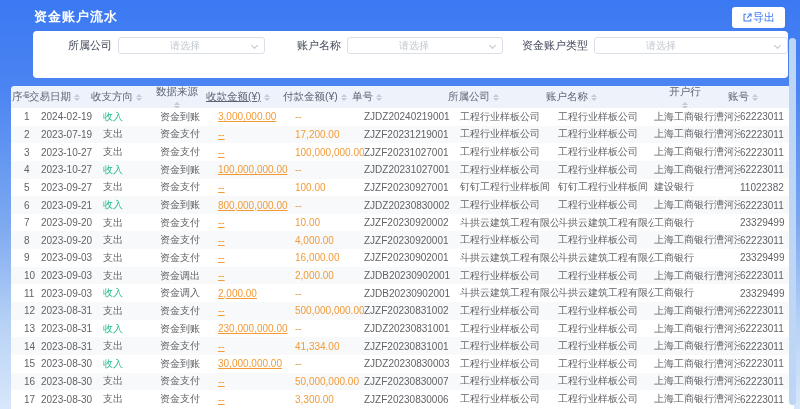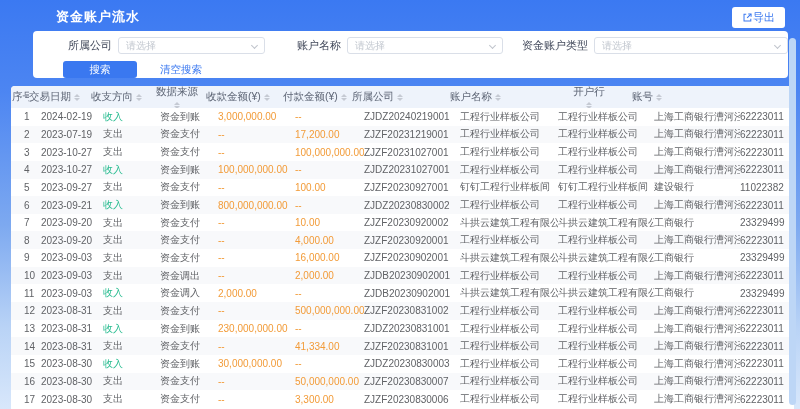--- a/index.html
+++ b/index.html
@@ -5,21 +5,21 @@
   * { margin:0; padding:0; box-sizing:border-box; }
   html,body { width:800px; height:409px; overflow:hidden; }
   body {
     font-family:"Liberation Sans","DejaVu Sans",sans-serif;
     background:linear-gradient(180deg,#3b79f2 0%,#4c85f2 22%,#7da9f0 55%,#b9d3f6 80%,#d8e7fb 100%);
     position:relative; color:#606266;
   }
 
   
   .topbar { position:absolute; top:0; left:0; width:100%; height:30px; }
-  .page-title { position:absolute; left:56px; top:8px; font-size:13px; font-weight:bold; color:#ffffff; letter-spacing:1px; }
+  .page-title { position:absolute; left:34px; top:8px; font-size:13px; font-weight:bold; color:#ffffff; letter-spacing:1px; }
   .export-btn {
     position:absolute; right:15px; top:7px; height:21px; padding:0 10px;
     background:#ffffff; border:none; border-radius:3px; cursor:pointer;
     display:flex; align-items:center; 
     font-size:11px; color:#3a78f0; font-family:inherit;
   }
   .export-btn svg { display:block; }
 
   
   .filter-card {
@@ -32,21 +32,21 @@
   .field:nth-child(2) { margin-left:32px; }
   .field:nth-child(3) { margin-left:19px; }
   .field .flabel { font-size:11px; color:#41485a; margin-right:6px; white-space:nowrap; }
   .select {
     position:relative; height:17px; border:1px solid #dadfe8; border-radius:3px;
     background:#fff; display:flex; align-items:center; padding:0 18px 0 7px; cursor:pointer;
   }
   .field:nth-child(1) .select { width:147px; }
   .field:nth-child(2) .select { width:156px; }
   .field:nth-child(3) .select { width:194px; }
-  .placeholder { font-size:10px; color:#c2c7cf; white-space:nowrap; overflow:hidden; }
+  .placeholder { font-size:10px; color:#c2c7cf; white-space:nowrap; overflow:hidden;margin-left:44px; }
   .caret {
     position:absolute; right:7px; top:5px; width:5px; height:5px;
     border-right:1.2px solid #c0c4cc; border-bottom:1.2px solid #c0c4cc;
     transform:rotate(45deg);
   }
   .btn-row { display:flex; align-items:center; margin-top:7px; margin-left:30px; }
   .search-btn {
     width:74px; height:17px; background:#3a78f0; color:#fff; border:none; border-radius:3px;
     font-size:10.5px; cursor:pointer; font-family:inherit; line-height:17px;
   }
@@ -70,21 +70,21 @@
   }
   .tbody { }
   .tr { display:flex; align-items:center; height:17.65px; padding-left:13px; overflow:hidden; }
   .tr:nth-child(even) { background:#f8f9fb; }
   .td { font-size:10px; color:#606266; white-space:nowrap; overflow:hidden; flex:none; padding-right:6px; }
 
   .col-no      { width:17px; }
   .col-date    { width:62px; }
   .col-direction { width:57px; }
   .col-source  { width:58px;flex-direction:column; }
-  .col-receive { width:77px; }
+  .col-receive { width:77px;text-decoration:underline; }
   .col-pay     { width:69px; }
   .col-order   { width:96px; }
   .col-company { width:98px; }
   .col-account { width:96px; }
   .col-bank    { width:86px;flex-direction:column; }
   .col-number  { width:64px; }
 
   .td.income  { color:#2cbd92; }
   .td.amount  { color:#f29b38; }
 
@@ -133,24 +133,20 @@
         </div>
       </div>
       <div class="field">
         <span class="flabel">资金账户类型</span>
         <div class="select">
           <span class="placeholder">请选择</span>
           <span class="caret"></span>
         </div>
       </div>
     </div>
-  <div class="btn-row">
-    <button class="search-btn">搜索</button>
-    <button class="clear-btn">清空搜索</button>
-  </div>
 </div>
 
 <div class="table-card">
   <div class="thead">
       <div class="th col-no">
         <span>序号</span>
       </div>
       <div class="th col-date">
         <span>交易日期</span>
         <span class="sort-icon">
@@ -174,20 +170,27 @@
       </div>
       <div class="th col-receive">
         <span>收款金额(¥)</span>
         <span class="sort-icon">
           <i class="up"></i>
           <i class="down"></i>
         </span>
       </div>
       <div class="th col-pay">
         <span>付款金额(¥)</span>
+        <span class="sort-icon">
+          <i class="up"></i>
+          <i class="down"></i>
+        </span>
+      </div>
+      <div class="th col-order">
+        <span>单号</span>
         <span class="sort-icon">
           <i class="up"></i>
           <i class="down"></i>
         </span>
       </div>
       <div class="th col-company">
         <span>所属公司</span>
         <span class="sort-icon">
           <i class="up"></i>
           <i class="down"></i>

